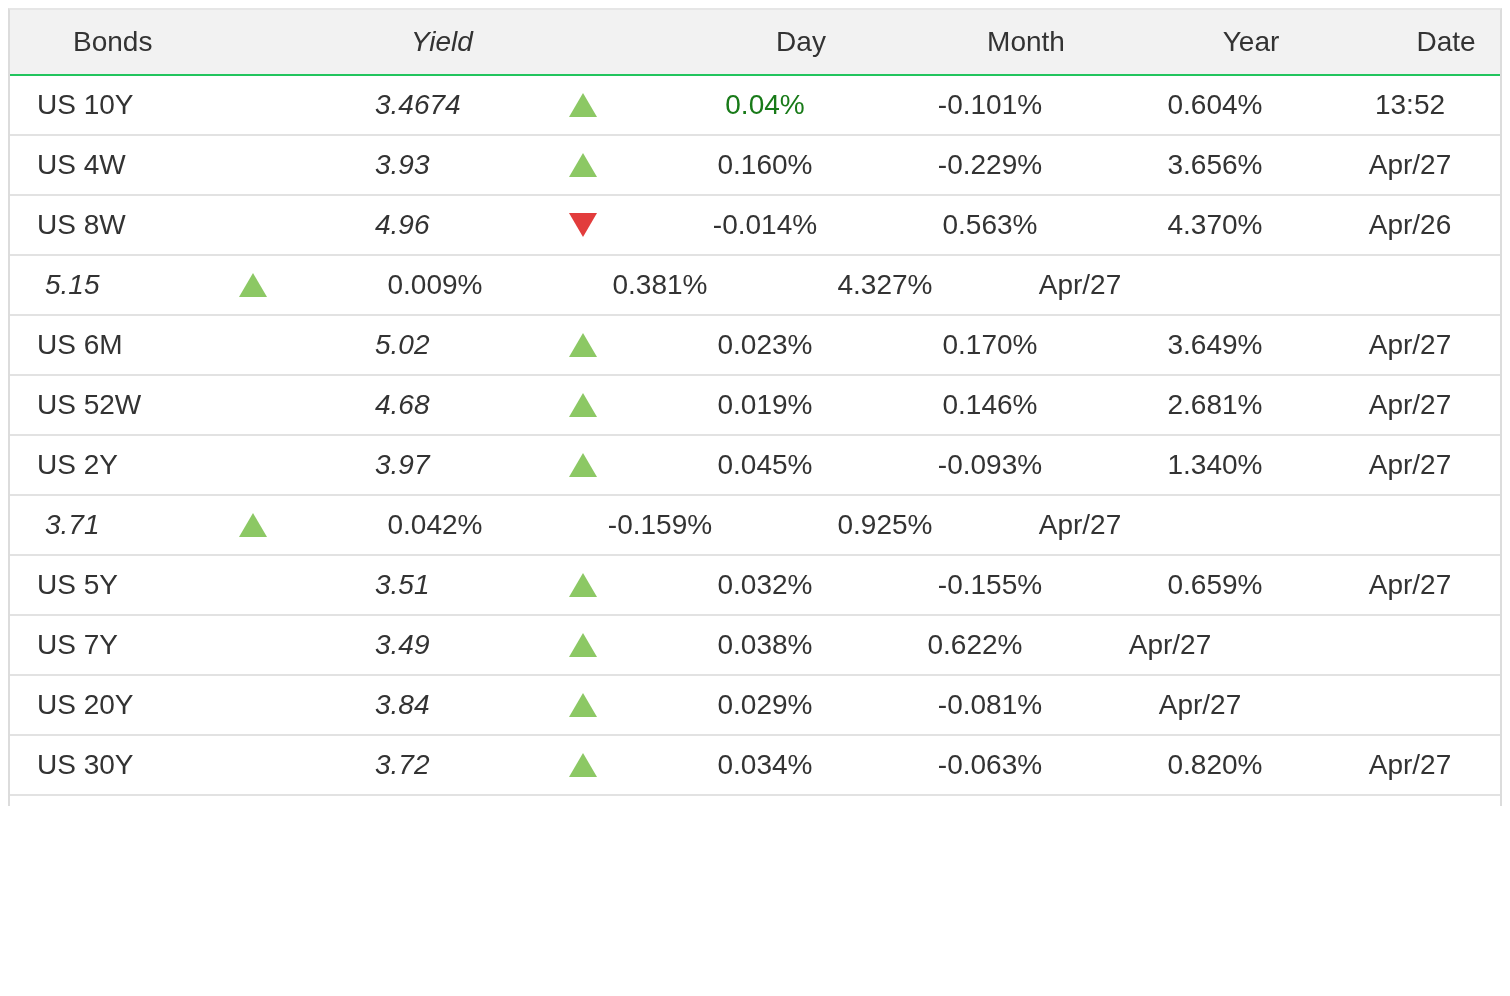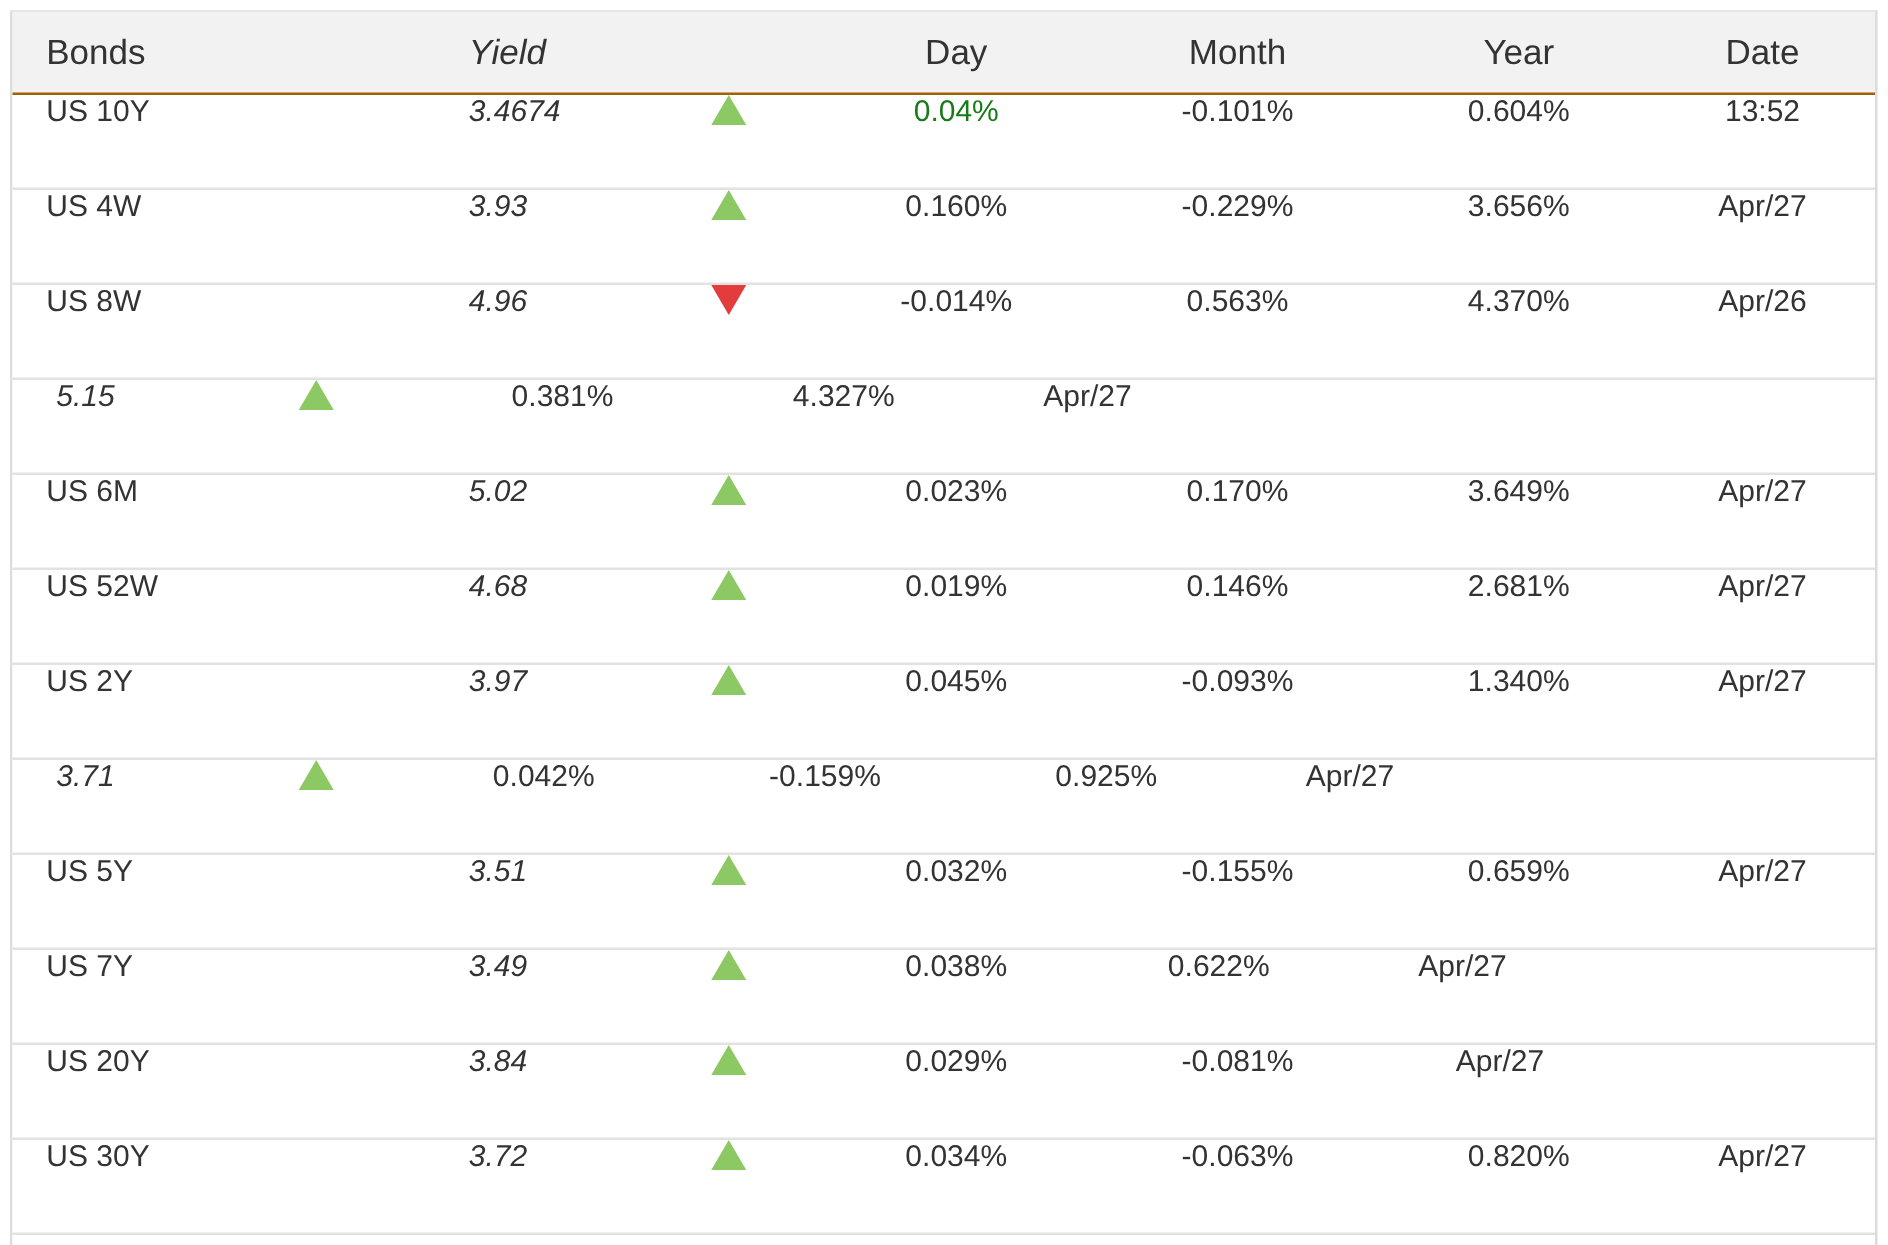--- a/index.html
+++ b/index.html
@@ -16,32 +16,33 @@
     border-left: 2px solid #dcdcdc;
     border-right: 2px solid #dcdcdc;
     border-top: 2px solid #e6e6e6;
     background: #ffffff;
   }
   .thead {
     display: flex;
     align-items: center;
     height: 66px;
     background: #f2f2f2;
-    border-bottom: 2px solid #a16207;
+    border-bottom: 2px solid #22c55e;
     color: #333333;
     font-size: 28px;
+    padding-left: 36px;
   }
   .tr {
     display: flex;
-    align-items: flex-start;
-    height: 76px;
+    align-items: center;
+    height: 60px;
     border-bottom: 2px solid #e2e2e2;
     background: #ffffff;
     color: #333333;
-    font-size: 24px;
+    font-size: 28px;
   }
   .stub-row { height: 10px; background: #ffffff; }
   .cell { flex: 0 0 auto; }
   .col-bonds  { width: 330px; text-align: left; padding-left: 27px; }
   .col-yield  { width: 165px; text-align: left; padding-left: 35px; font-style: italic; }
   .col-arrow  { width: 155px; display: flex; justify-content: center; align-items: center; }
   .col-day    { width: 210px; text-align: center; }
   .col-month  { width: 240px; text-align: center; }
   .col-year   { width: 210px; text-align: center; }
   .col-date   { width: 180px; text-align: center; }
@@ -110,20 +111,21 @@
     <div class="cell col-month">0.563%</div>
     <div class="cell col-year">4.370%</div>
     <div class="cell col-date">Apr/26</div>
   </div>
 
   <div class="tr">
     <div class="cell col-yield">5.15</div>
     <div class="cell col-arrow">
       <span class="tri up"></span>
     </div>
+    <div class="cell col-day">0.009%</div>
     <div class="cell col-month">0.381%</div>
     <div class="cell col-year">4.327%</div>
     <div class="cell col-date">Apr/27</div>
   </div>
 
   <div class="tr">
     <div class="cell col-bonds">US 6M</div>
     <div class="cell col-yield">5.02</div>
     <div class="cell col-arrow">
       <span class="tri up"></span>

